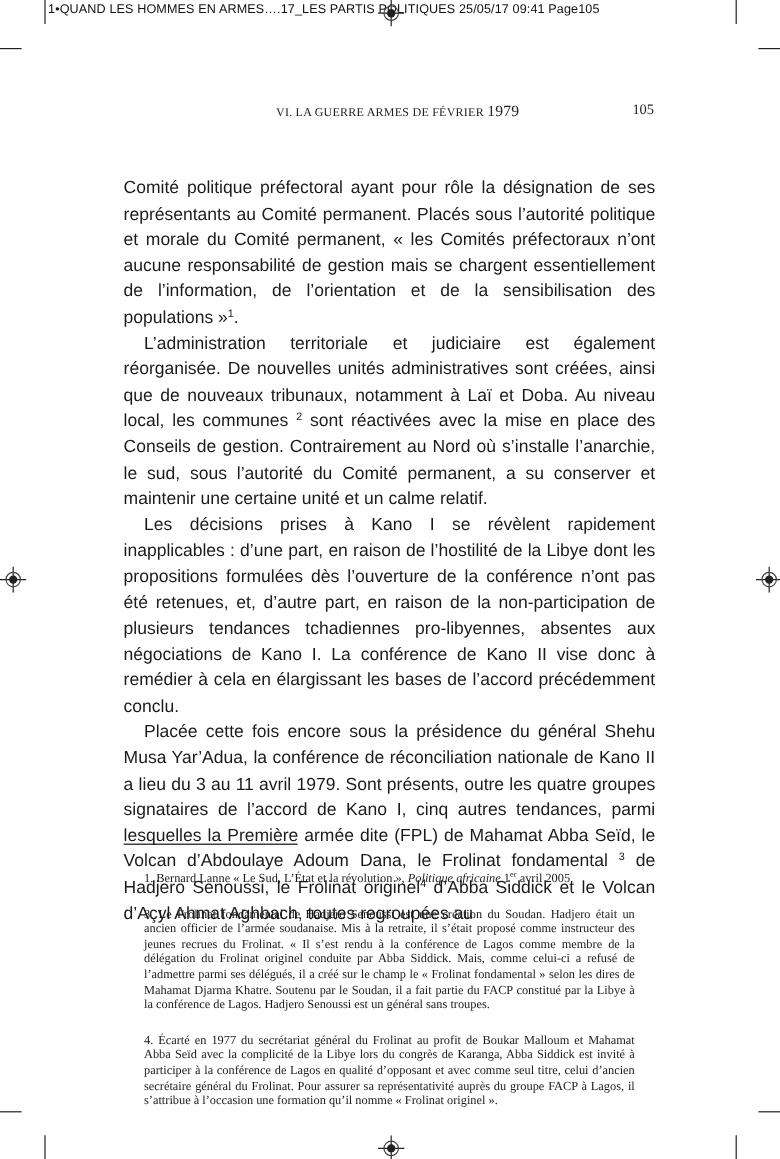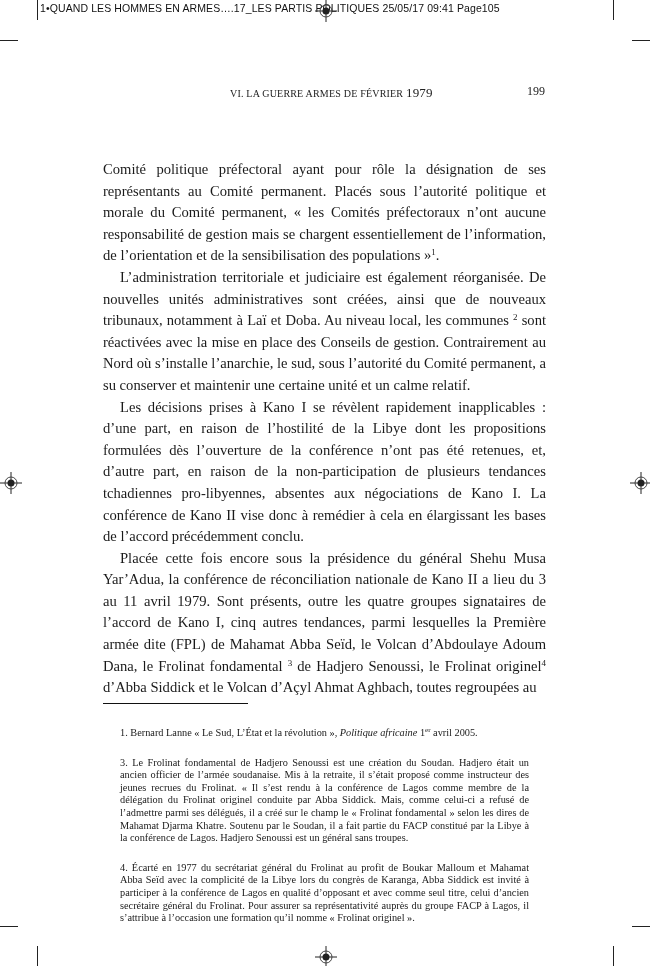--- a/index.html
+++ b/index.html
@@ -15,22 +15,22 @@
       position: absolute; top: 85px; left: 230px;
       font-family: "Liberation Serif", serif; font-size: 10px; color: #222;
       letter-spacing: 0.2px; white-space: nowrap;
     }
     .running-head .yr { font-size: 13px; }
     .folio {
       position: absolute; top: 84px; left: 527px;
       font-family: "Liberation Serif", serif; font-size: 12px; color: #222;
     }
     .body-text {
-      position: absolute; left: 103px; top: 159px; width: 443px;
-      font-family: Liberation Serif, serif; font-size: 14.6px; line-height: 21.6px;
+      position: absolute; left: 103px; top: 147px; width: 443px;
+      font-family: Liberation Sans, sans-serif; font-size: 14.6px; line-height: 21.6px;
       text-align: justify; color: #1a1a1a;
       hyphens: manual;
     }
     .body-text p { margin: 0; text-indent: 17px; }
     .body-text p.noindent { text-indent: 0; }
     .body-text sup { font-size: 9px; line-height: 0; vertical-align: 5px; }
     .section-title {
       font-style: italic; text-indent: 17px !important; margin: 43px 0 20px 0 !important;
     }
     .fn-rule { position: absolute; left: 103px; top: 703px; width: 145px; height: 1px; background: #111; }
@@ -78,21 +78,21 @@
   <line x1="11" y1="0" x2="11" y2="22" stroke="#222" stroke-width="1"></line>
   <line x1="-4" y1="11" x2="26" y2="11" stroke="#222" stroke-width="1"></line>
   <circle cx="11" cy="11" r="6" fill="none" stroke="#444" stroke-width="1"></circle>
   <circle cx="11" cy="11" r="3.5" fill="#222"></circle>
 </svg>
 
 <div class="running-head">
   <span>VI. LA GUERRE ARMES DE FÉVRIER</span>
   <span class="yr">1979</span>
 </div>
-<div class="folio">199</div>
+<div class="folio">105</div>
 
 <div class="body-text">
   <p class="noindent"><span>Comité politique préfectoral ayant pour rôle la désignation de ses représentants au Comité permanent. Placés sous l’autorité politique et morale du Comité permanent, « les Comités préfectoraux n’ont aucune responsabilité de gestion mais se chargent essentiellement de l’information, de l’orientation et de la sensibilisation des populations »</span><sup>1</sup><span>.</span></p>
   <p><span>L’administration territoriale et judiciaire est également réorganisée. De nouvelles unités administratives sont créées, ainsi que de nouveaux tribunaux, notamment à Laï et Doba. Au niveau local, les communes</span>&nbsp;<sup>2</sup><span> sont réactivées avec la mise en place des Conseils de gestion. Contrairement au Nord où s’installe l’anarchie, le sud, sous l’autorité du Comité permanent, a su conserver et maintenir une certaine unité et un calme relatif.</span></p>
 
 
   <p>Les décisions prises à Kano I se révèlent rapidement inapplicables : d’une part, en raison de l’hostilité de la Libye dont les propositions formulées dès l’ouverture de la conférence n’ont pas été retenues, et, d’autre part, en raison de la non-participation de plusieurs tendances tchadiennes pro-libyennes, absentes aux négociations de Kano I. La conférence de Kano II vise donc à remédier à cela en élargissant les bases de l’accord précédemment conclu.</p>
   <p><span>Placée cette fois encore sous la présidence du général Shehu Musa Yar’Adua, la conférence de réconciliation nationale de Kano II a lieu du 3 au 11 avril 1979. Sont présents, outre les quatre groupes signataires de l’accord de Kano I, cinq autres tendances, parmi lesquelles la Première armée dite (FPL) de Mahamat Abba Seïd, le Volcan d’Abdoulaye Adoum Dana, le Frolinat fondamental</span>&nbsp;<sup>3</sup><span> de Hadjero Senoussi, le Frolinat originel</span><sup>4</sup><span> d’Abba Siddick et le Volcan d’Açyl Ahmat Aghbach, toutes regroupées au</span></p>
 </div>
 

